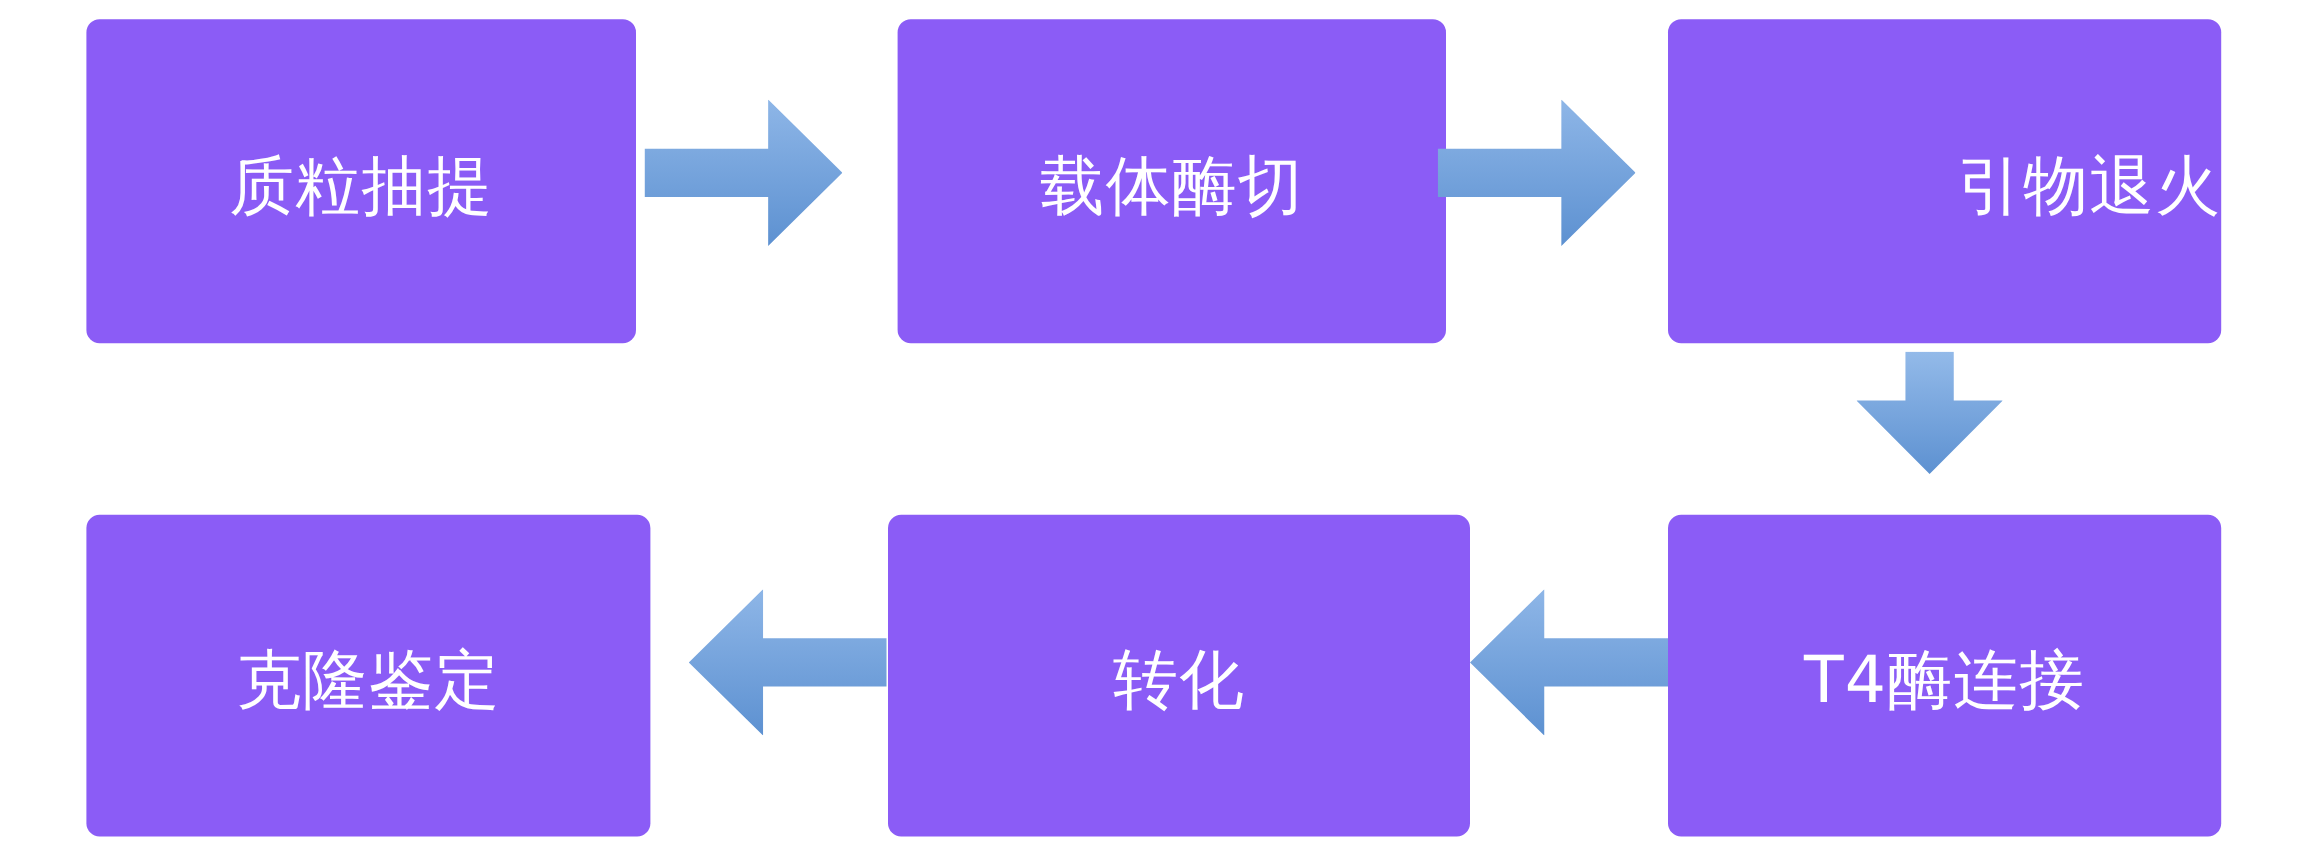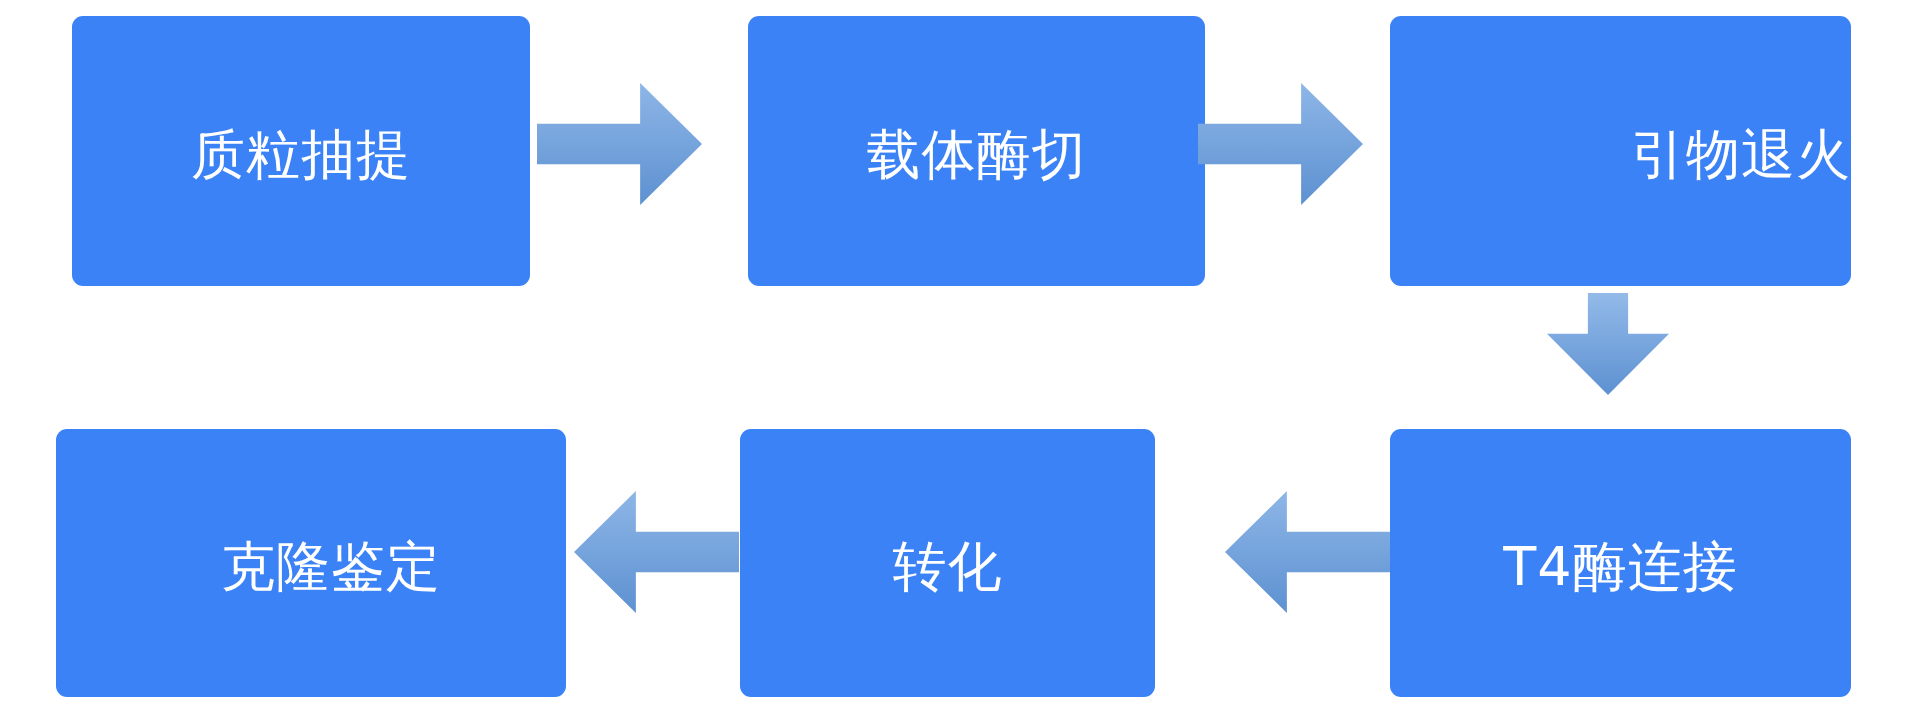--- a/index.html
+++ b/index.html
@@ -10,40 +10,40 @@
   .canvas {
     position: relative;
     width: 1920px;
     height: 712px;
     background: #ffffff;
     overflow: hidden;
     font-family: "DejaVu Sans", "Liberation Sans", sans-serif;
   }
   .node {
     position: absolute;
-    background: #3b82f6;
+    background: #8b5cf6;
     border-radius: 11px;
     display: flex;
     align-items: center;
     justify-content: center;
   }
   .node .label {
     color: #ffffff;
     font-size: 54px;
     font-weight: 400;
     letter-spacing: 1px;
     white-space: nowrap;
     transform: translateY(4px);
   }
   
   .n1 { left: 72px;   top: 16px;  width: 458px; height: 270px; }
   .n2 { left: 748px;  top: 16px;  width: 457px; height: 270px; }
   .n3 { left: 1390px; top: 16px;  width: 461px; height: 270px; justify-content: flex-end; }
-  .n4 { left: 56px;   top: 429px; width: 470px; height: 268px; padding-left: 40px; }
-  .n5 { left: 740px;  top: 429px; width: 415px; height: 268px; }
+  .n4 { left: 72px;   top: 429px; width: 470px; height: 268px; }
+  .n5 { left: 740px;  top: 429px; width: 485px; height: 268px; }
   .n6 { left: 1390px; top: 429px; width: 461px; height: 268px; }
 
   
   .arrow {
     position: absolute;
     background: linear-gradient(180deg, #8EB6E7 0%, #5D91D1 100%);
   }
   .arrow-right {
     width: 165px; height: 122px;
     clip-path: polygon(0 33.5%, 62.5% 33.5%, 62.5% 0, 100% 50%, 62.5% 100%, 62.5% 66.5%, 0 66.5%);

